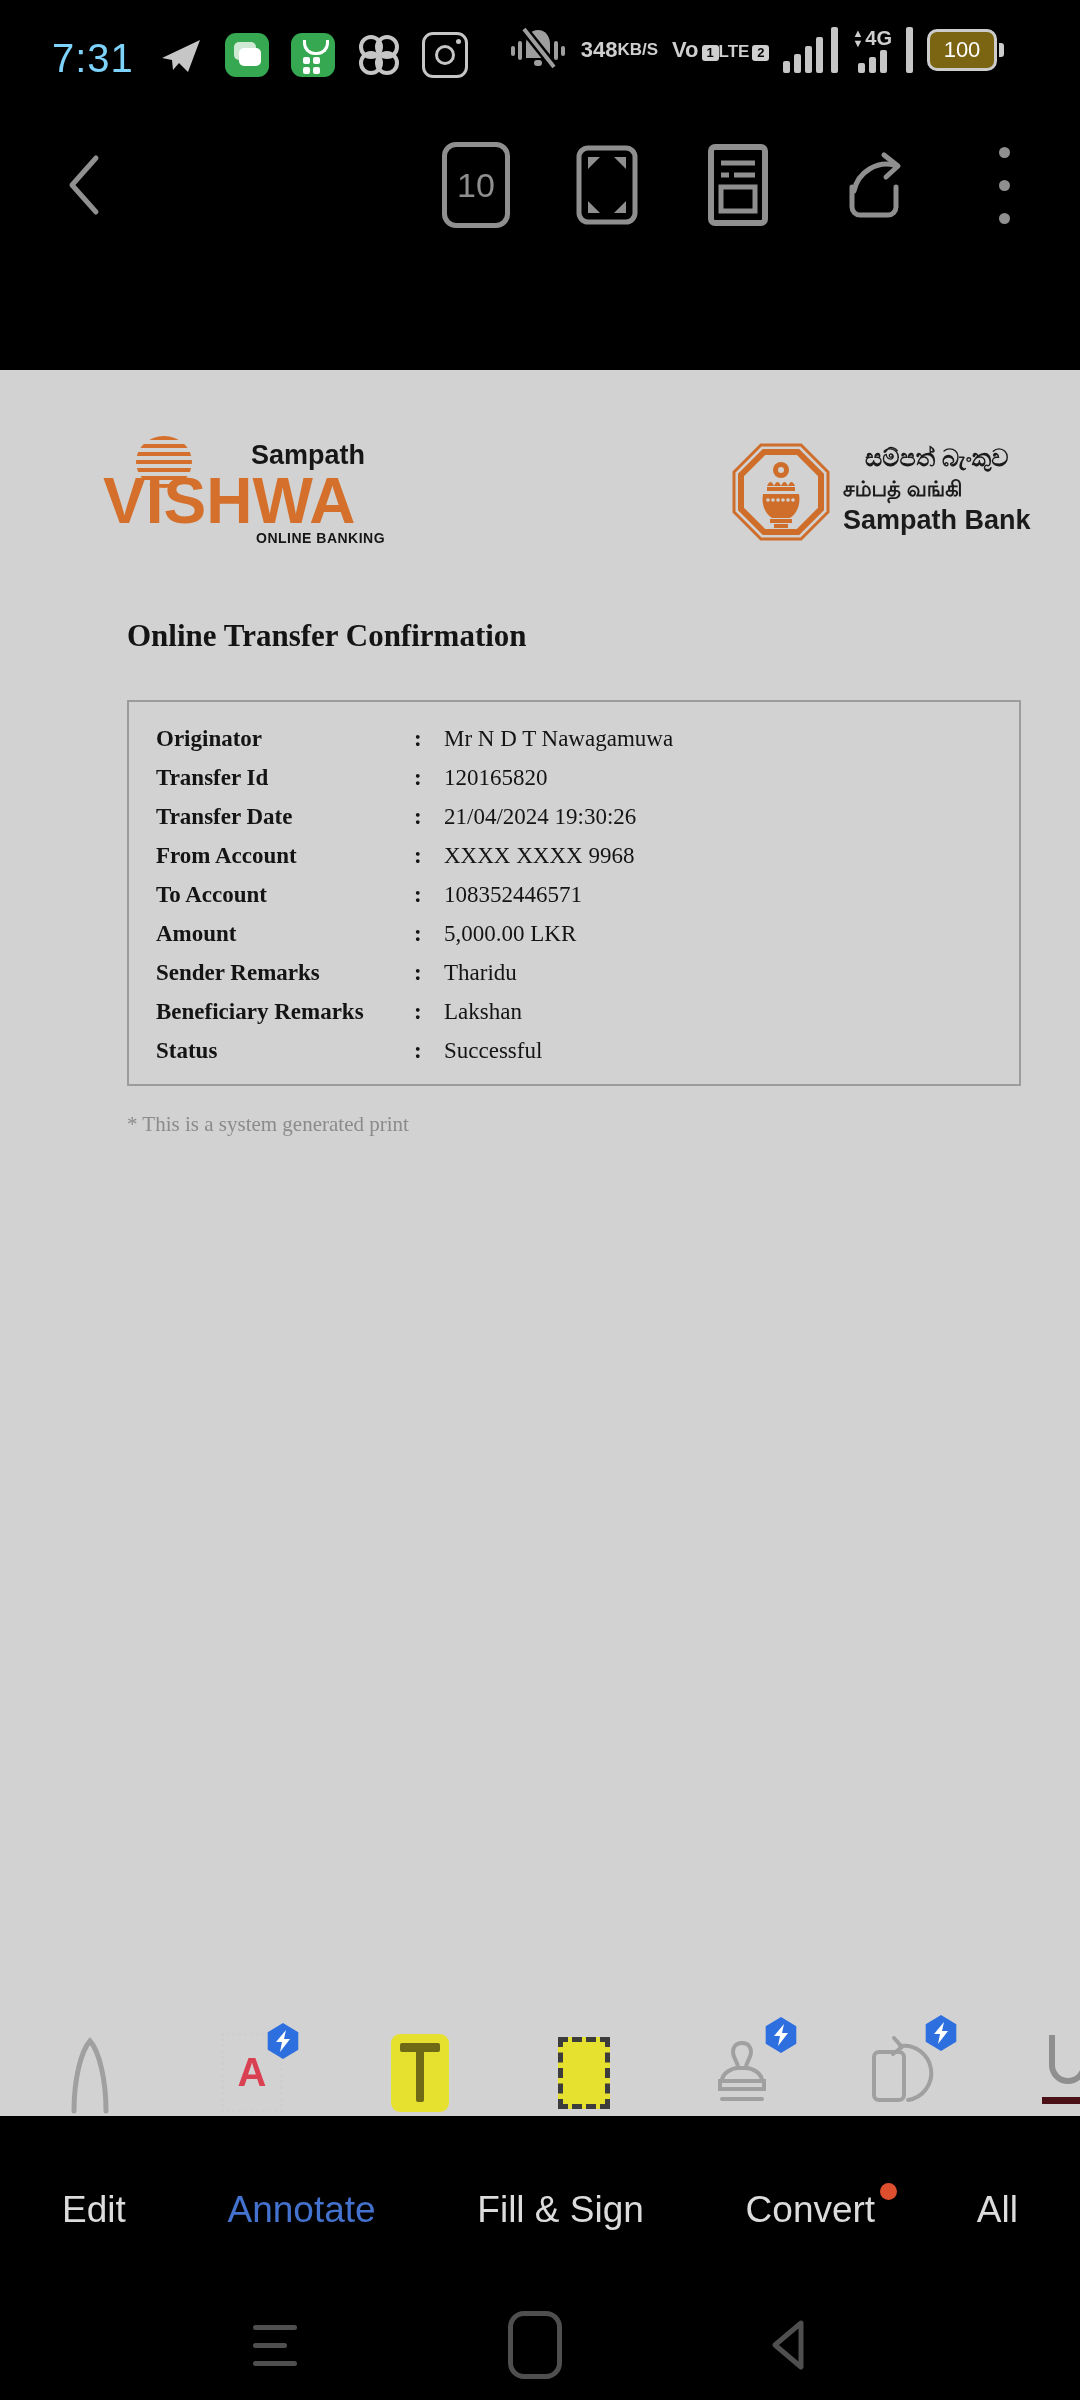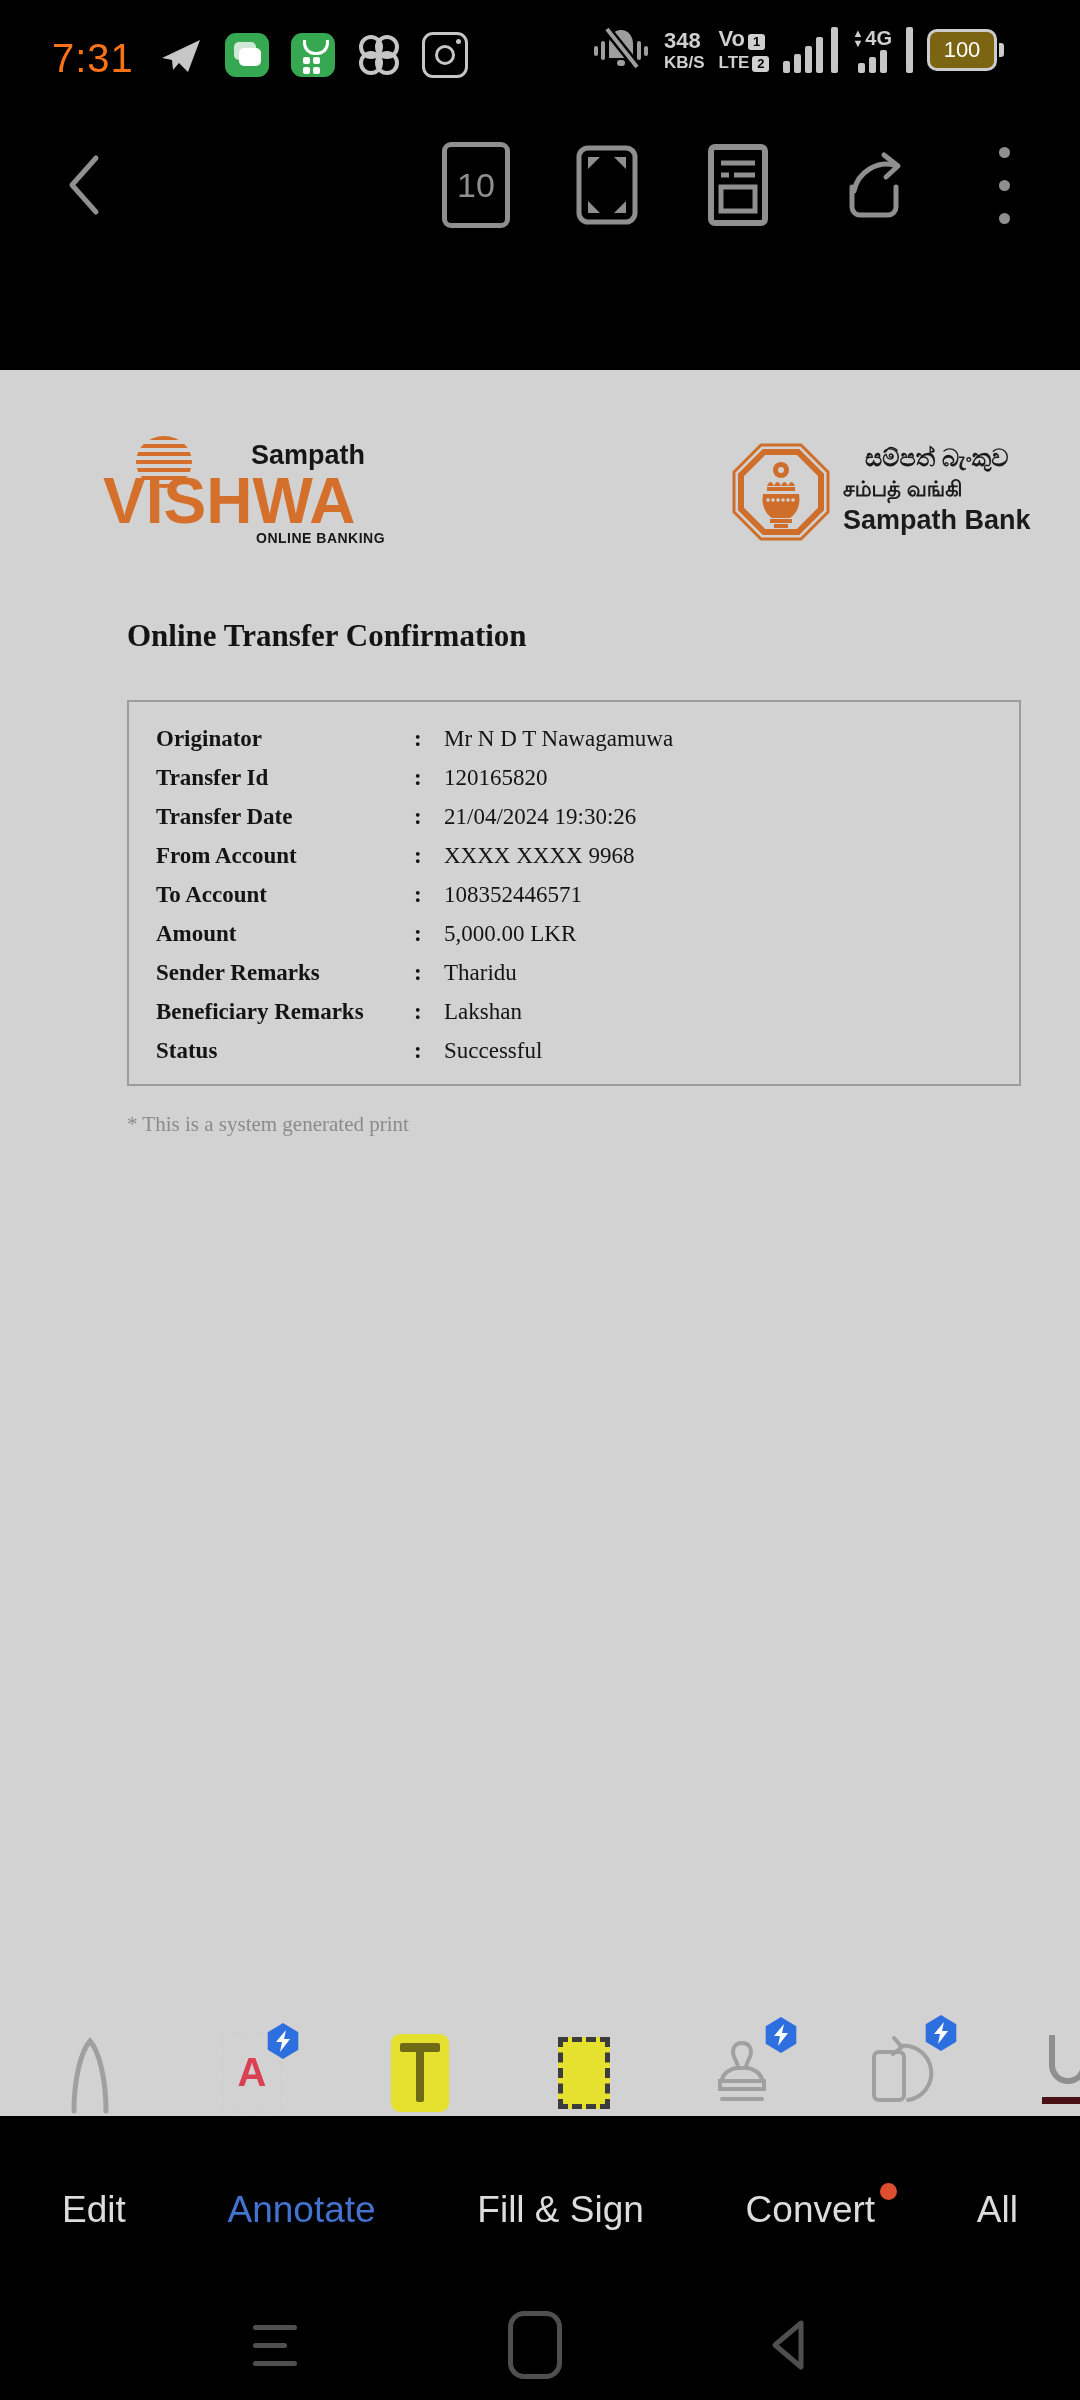--- a/index.html
+++ b/index.html
@@ -1,54 +1,54 @@
 <!DOCTYPE html>
 <html><head>
 <meta charset="utf-8">
 <style>
   html,body{margin:0;padding:0;background:#000;}
   .screen{position:relative;width:1080px;height:2400px;background:#000;overflow:hidden;
           font-family:"Liberation Sans",sans-serif;-webkit-font-smoothing:antialiased;}
 
   
   .statusbar{position:absolute;left:0;top:0;width:1080px;height:110px;display:flex;align-items:center;}
-  .sb-time{position:absolute;left:52px;top:36px;font-size:40px;font-weight:500;color:#f97316;letter-spacing:1px;}
+  .sb-time{position:absolute;left:52px;top:36px;font-size:40px;font-weight:500;color:#7dd3fc;letter-spacing:1px;}
   .sb-apps{position:absolute;left:158px;top:32px;display:flex;gap:20px;align-items:center;}
   .appic{width:46px;height:46px;display:flex;align-items:center;justify-content:center;}
   .green-sq{width:44px;height:44px;border-radius:11px;background:#36a852;position:relative;}
   .bubble1{position:absolute;left:9px;top:9px;width:22px;height:18px;border-radius:5px;background:#cfe9d4;}
   .bubble2{position:absolute;left:14px;top:15px;width:22px;height:18px;border-radius:5px;background:#fff;}
   .bag-handle{position:absolute;left:12px;top:7px;width:20px;height:12px;border:3px solid #fff;border-top:none;
               border-radius:0 0 12px 12px;}
   .bag-dots{position:absolute;left:12px;top:24px;width:18px;height:16px;display:grid;grid-template-columns:7px 7px;gap:3px;}
   .bag-dots i{width:7px;height:7px;border-radius:2px;background:#fff;}
   .ring4{position:relative;width:46px;height:46px;}
   .ring4 i{position:absolute;width:16px;height:16px;border:4px solid #c6c6c6;border-radius:50%;}
   .insta{width:40px;height:40px;border:3.5px solid #c6c6c6;border-radius:11px;position:relative;}
   .insta i{position:absolute;left:10px;top:10px;width:14px;height:14px;border:3.5px solid #c6c6c6;border-radius:50%;}
   .insta b{position:absolute;right:4px;top:4px;width:5px;height:5px;border-radius:50%;background:#c6c6c6;}
   .sb-right{position:absolute;right:76px;top:24px;display:flex;align-items:center;gap:14px;}
-  .sb-2line{display:flex;flex-direction:column;align-items:flex-start;line-height:1;color:#cfcfcf;font-weight:700;}
+  .sb-2line{display:flex;align-items:flex-start;line-height:1;color:#cfcfcf;font-weight:700;}
   .sb-2line .l1{font-size:22px;} .sb-2line .l2{font-size:17px;margin-top:2px;}
   .sim-badge{display:inline-block;min-width:15px;height:16px;background:#cfcfcf;color:#000;border-radius:3px;
              font-size:13px;line-height:16px;text-align:center;font-weight:700;margin-left:3px;padding:0 1px;}
   .bars{display:flex;align-items:flex-end;gap:4px;}
   .bars i{width:7px;background:#c6c6c6;border-radius:2px;}
   .sim2{display:flex;flex-direction:column;align-items:center;line-height:1;}
   .sim2-top{display:flex;align-items:center;color:#cfcfcf;font-size:20px;font-weight:700;gap:2px;}
   .updown{display:flex;flex-direction:column;font-size:11px;line-height:10px;color:#cfcfcf;}
   .battery{display:flex;align-items:center;}
   .battery-body{width:64px;height:36px;border:3px solid #cccccc;border-radius:10px;background:#7c6512;
                 color:#fff;font-size:22px;font-weight:400;display:flex;align-items:center;justify-content:center;}
   .battery-tip{width:5px;height:14px;background:#cccccc;border-radius:0 3px 3px 0;margin-left:2px;}
 
   
   .toolbar{position:absolute;left:0;top:110px;width:1080px;height:150px;}
   .tb-ic{position:absolute;top:0;height:150px;display:flex;align-items:center;justify-content:center;}
-  .pagebox{width:58px;height:76px;border:5px solid #8f8f8f;border-radius:9px;color:#8f8f8f;
+  .pagebox{width:58px;height:76px;border:5px solid #8f8f8f;border-radius:14px;color:#8f8f8f;
            font-size:34px;display:flex;align-items:center;justify-content:center;font-weight:400;}
   .dots3{display:flex;flex-direction:column;gap:22px;}
   .dots3 i{width:11px;height:11px;border-radius:50%;background:#8f8f8f;}
 
   
   .doc{position:absolute;left:0;top:370px;width:1080px;height:1746px;background:#d2d2d2;
        font-family:"Liberation Serif",serif;color:#141414;}
   .vishwa{position:absolute;left:103px;top:64px;width:260px;height:120px;}
   .vishwa-top{position:absolute;left:148px;top:6px;width:112px;text-align:center;font-family:"Liberation Sans",sans-serif;
               font-weight:700;font-size:27px;color:#161616;}

